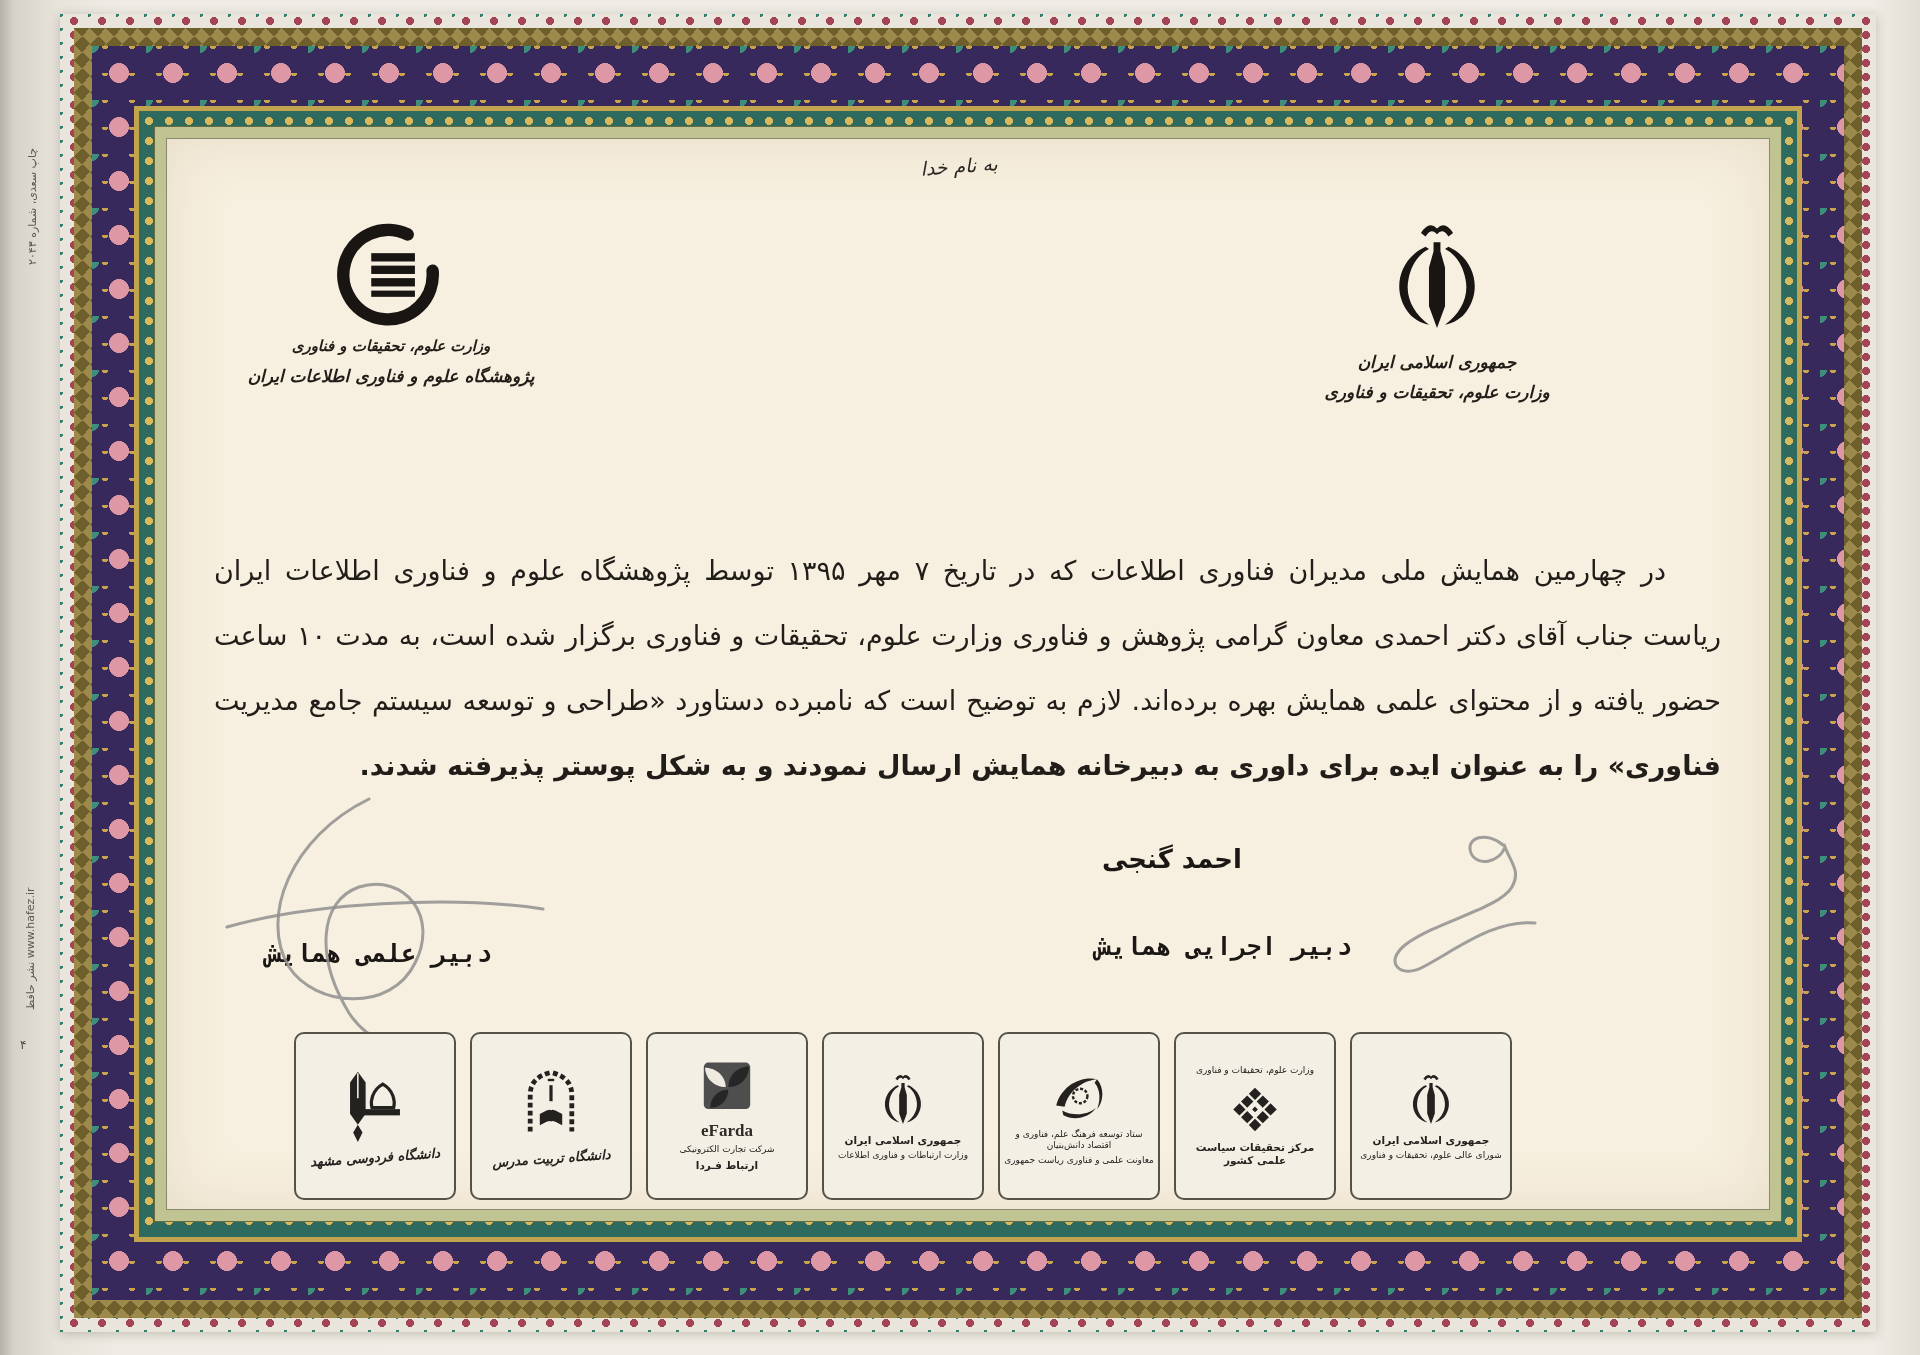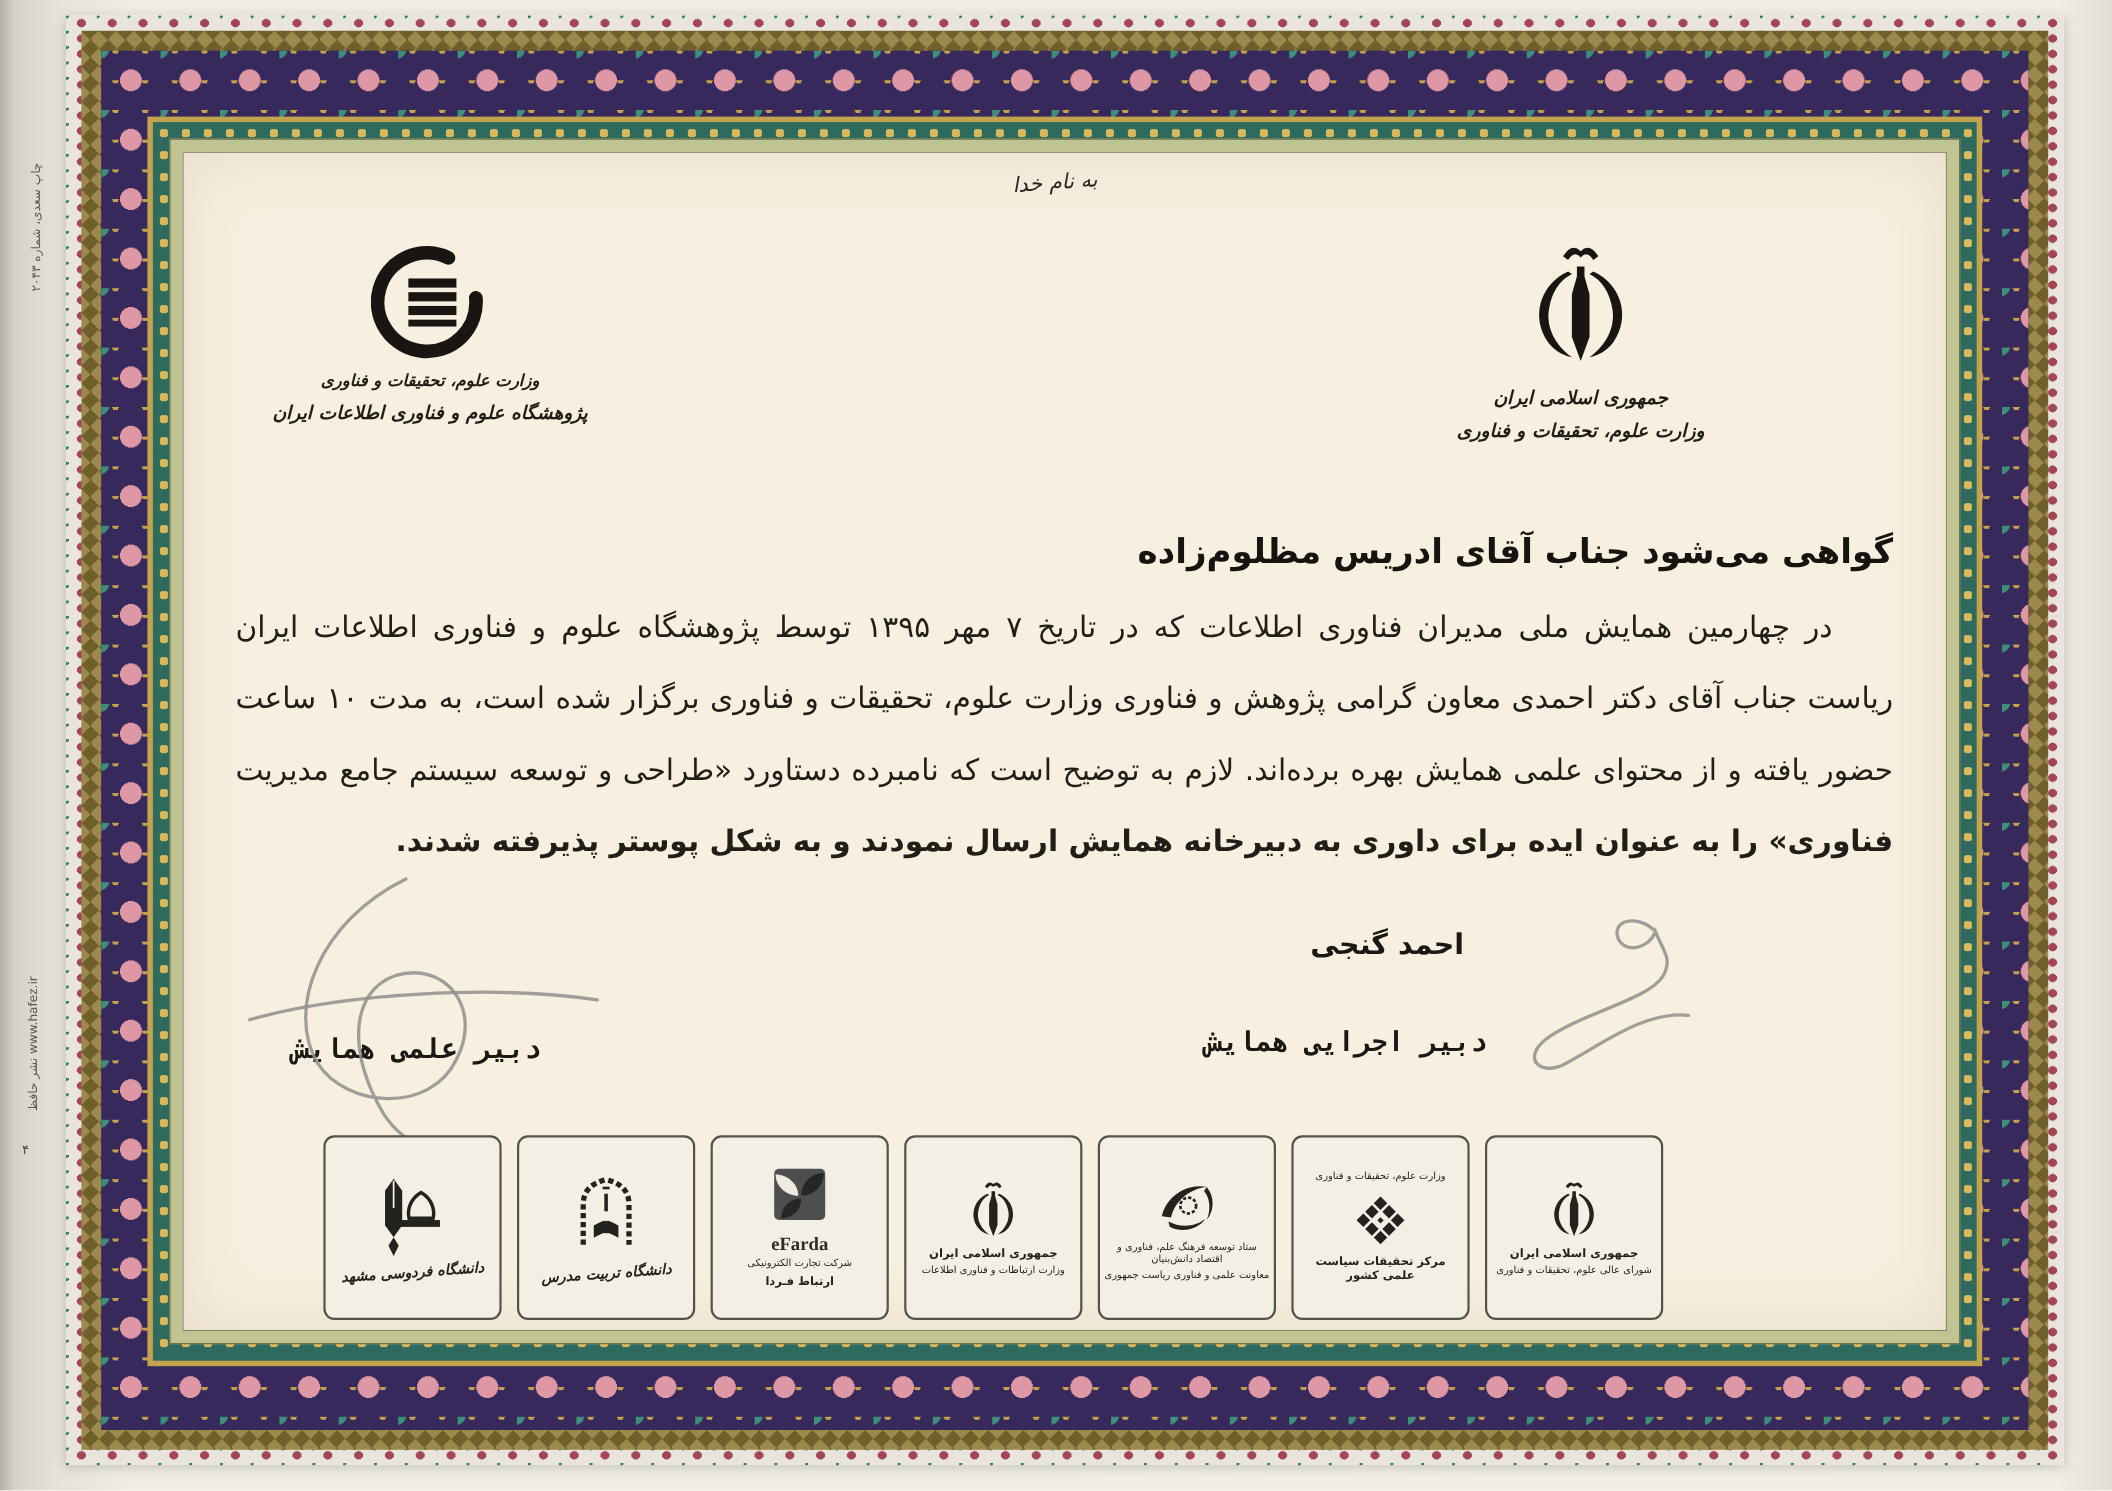--- a/index.html
+++ b/index.html
@@ -43,21 +43,21 @@
   .irandoc-logo{width:108px;height:104px;color:#181512;}
   .issuer .cal{font-weight:bold;font-style:italic;font-size:17px;line-height:30px;color:#211d18;}
   .issuer-left .cal1{font-size:15px;}
   .cert-title{right:48px;top:345px;font-size:31px;font-weight:bold;color:#161411;}
   .body-text{left:47px;right:48px;top:402px;font-size:27px;color:#211d19;}
   .body-line{height:65px;line-height:60px;overflow:hidden;text-align:justify;text-align-last:justify;}
   .body-line.indent{text-indent:55px;}
   .body-line.last{text-align:right;text-align-last:right;font-weight:bold;}
   .sig-name{font-size:26px;font-weight:bold;text-align:center;color:#1a1714;}
   .sig-role{font-size:25px;font-weight:bold;text-align:center;color:#1a1714;font-family:Liberation Mono, monospace;}
-  .sig-right-name{left:984px;top:705px;width:220px;}
+  .sig-right-name{left:895px;top:705px;width:220px;}
   .sig-right-role{left:927px;top:793px;width:260px;}
   .sig-left-name{left:100px;top:705px;width:260px;}
   .sig-left-role{left:92px;top:800px;width:240px;}
   .scribble{pointer-events:none;}
   .scribble path{fill:none;stroke:#8f8f8f;stroke-width:3;stroke-linecap:round;opacity:.85;}
   .scribble-right{left:1140px;top:688px;}
   .scribble-left{left:52px;top:638px;}
   
   .sponsor-row{left:127px;top:893px;display:flex;gap:14px;}
   .sponsor-card{width:162px;height:168px;box-sizing:border-box;border:2px solid #55524a;border-radius:10px;
@@ -179,21 +179,20 @@
            </div>
 
            <div class="abs issuer issuer-left">
              <svg class="irandoc-logo">
                         <use href="#sym-irandoc"></use>
                       </svg>
              <div class="cal cal1">وزارت علوم، تحقیقات و فناوری</div>
              <div class="cal">پژوهشگاه علوم و فناوری اطلاعات ایران</div>
            </div>
 
-           <div class="abs cert-title">گواهی می‌شود جناب آقای ادریس مظلوم‌زاده</div>
 
            <div class="abs body-text">
              <div class="body-line indent">در چهارمین همایش ملی مدیران فناوری اطلاعات که در تاریخ ۷ مهر ۱۳۹۵ توسط پژوهشگاه علوم و فناوری اطلاعات ایران (ایرانداک) و به</div>
              <div class="body-line">ریاست جناب آقای دکتر احمدی معاون گرامی پژوهش و فناوری وزارت علوم، تحقیقات و فناوری برگزار شده است، به مدت ۱۰ ساعت</div>
              <div class="body-line">حضور یافته و از محتوای علمی همایش بهره برده‌اند. لازم به توضیح است که نامبرده دستاورد «طراحی و توسعه سیستم جامع مدیریت یکپارچه</div>
              <div class="body-line last">فناوری» را به عنوان ایده برای داوری به دبیرخانه همایش ارسال نمودند و به شکل پوستر پذیرفته شدند.</div>
            </div>
 
            <div class="abs sig-name sig-right-name">احمد گنجی</div>
            <div class="abs sig-role sig-right-role">دبیر اجرایی همایش</div>

